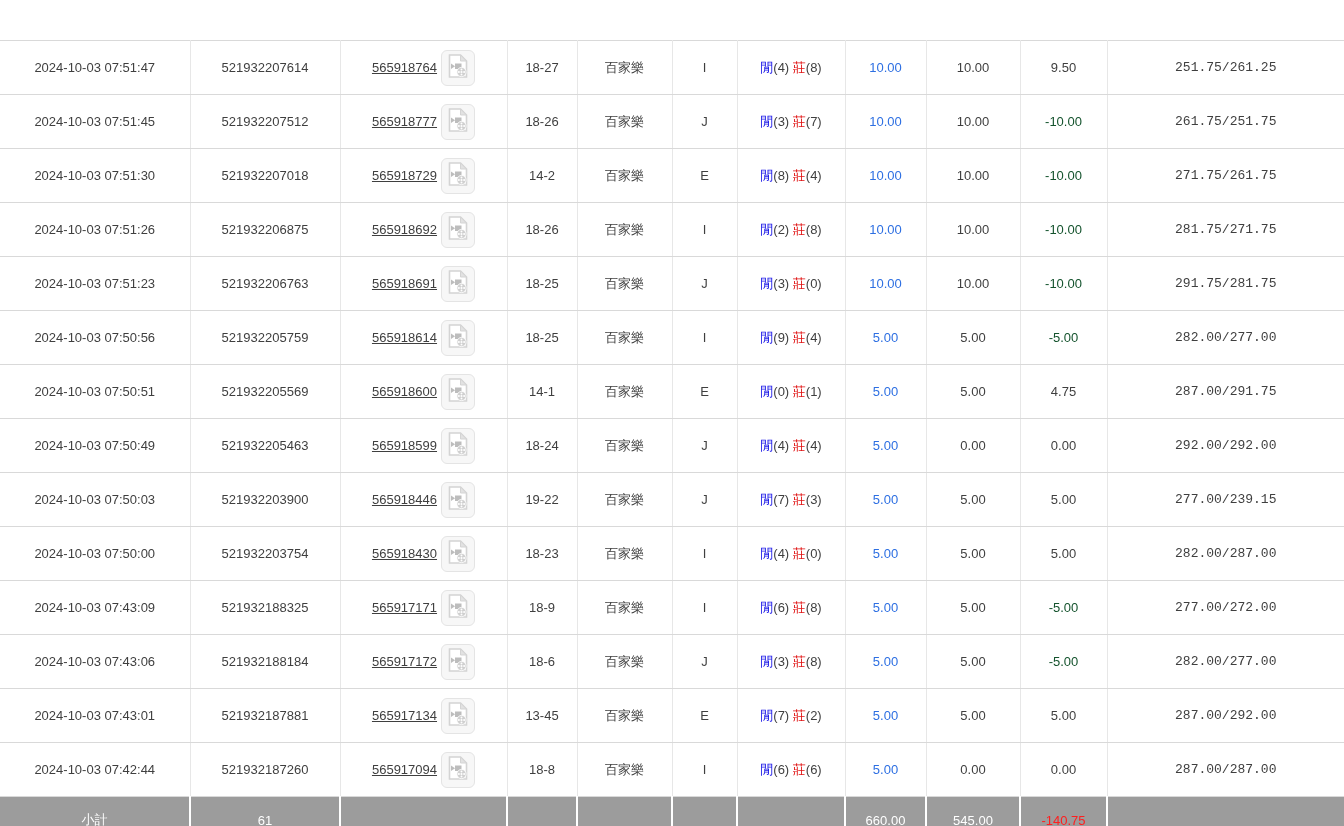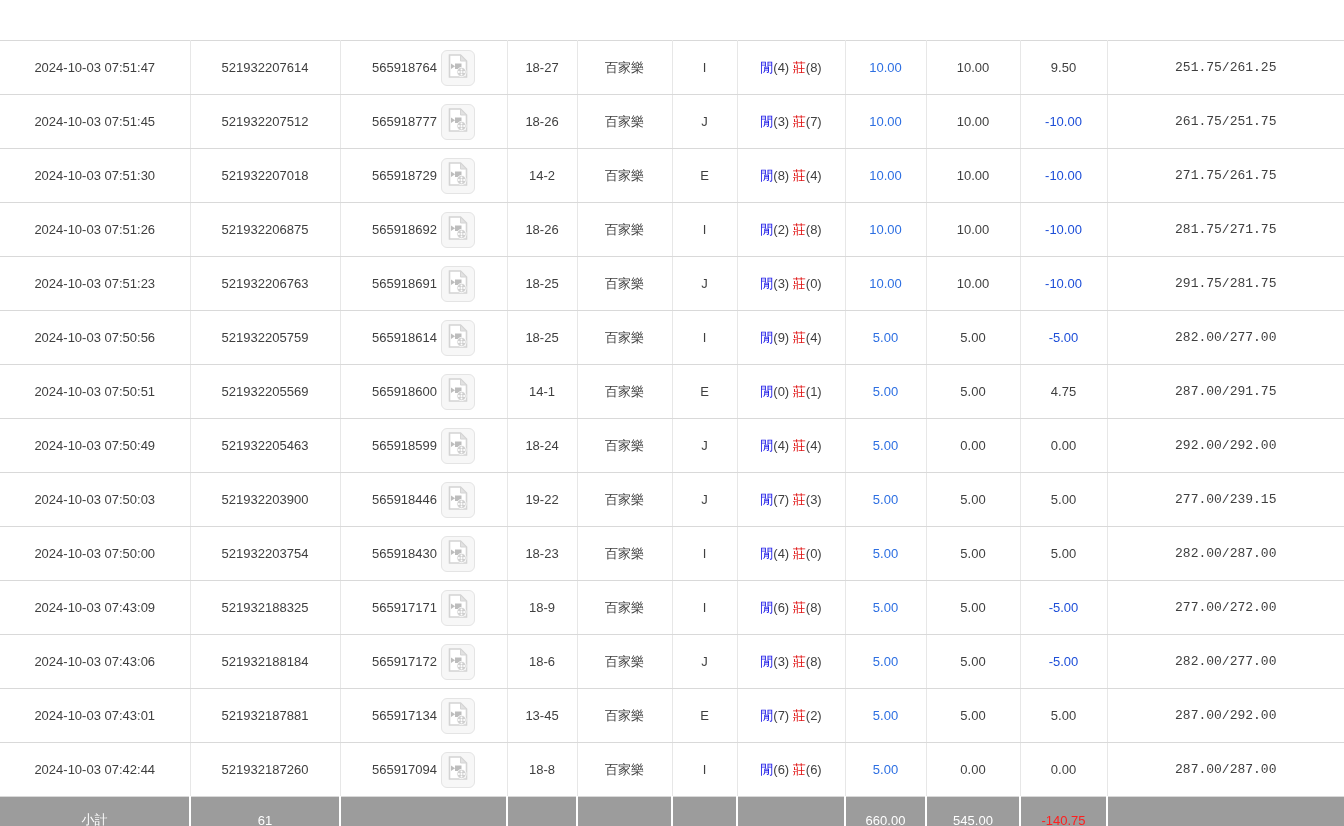--- a/index.html
+++ b/index.html
@@ -15,31 +15,31 @@
   col.c-wl{width:87px} col.c-bal{width:237px}
 
   tbody td {
     height:54px; text-align:center; vertical-align:middle;
     border-bottom:1px solid #d9d9d9; border-right:1px solid #e7e7e7;
     padding:0 3px; background:#fff; white-space:nowrap;
   }
   tbody tr:first-child td { border-top:1px solid #d9d9d9; }
   tbody td:last-child { border-right:none;font-family:Liberation Mono, monospace; }
 
-  .gameid-wrap { display:inline-flex; align-items:center; gap:4px; }
+  .gameid-wrap { display:inline-flex; align-items:center; gap:4px;text-decoration:underline; }
   .video-btn {
     display:inline-flex; align-items:center; justify-content:center;
     width:34px; height:36px; border:1px solid #e4e4e4; border-radius:6px;
     background:#f7f7f7; cursor:pointer;
   }
 
   .blue   { color:#2d6fe2; }
   .player { color:#1512e6; }
   .banker { color:#e01212; }
-  .neg    { color:#1d4ed8; }
+  .neg    { color:#14532d; }
 
   tfoot td {
     height:48px; text-align:center; vertical-align:middle;
     background:#9c9c9c; color:#fff;
     border-right:2px solid #fff; white-space:nowrap;
   }
   tfoot td:last-child { border-right:none; }
   tfoot tr.subtotal td { border-bottom:2px solid #fff; }
   tfoot td.neg { color:#ff1e1e; }
 </style>

